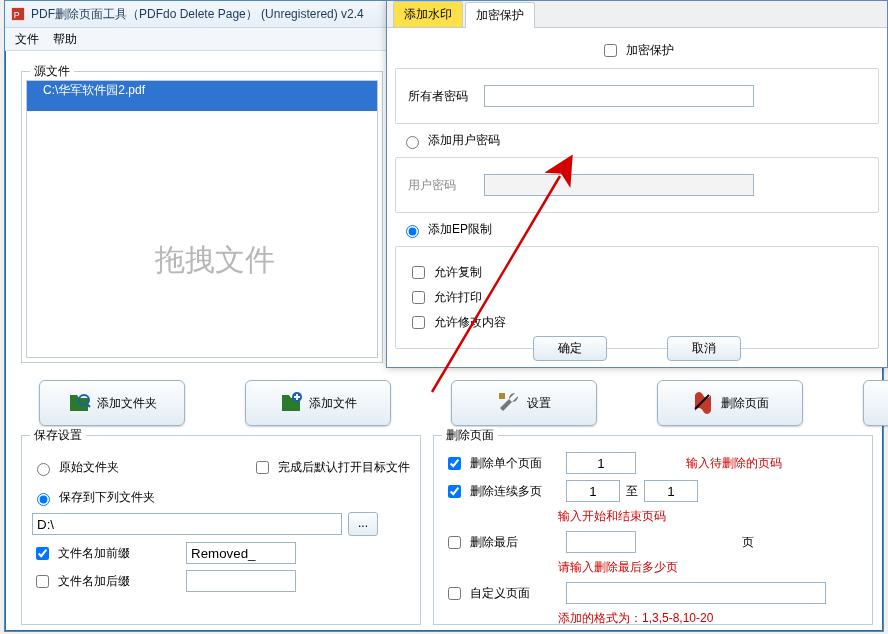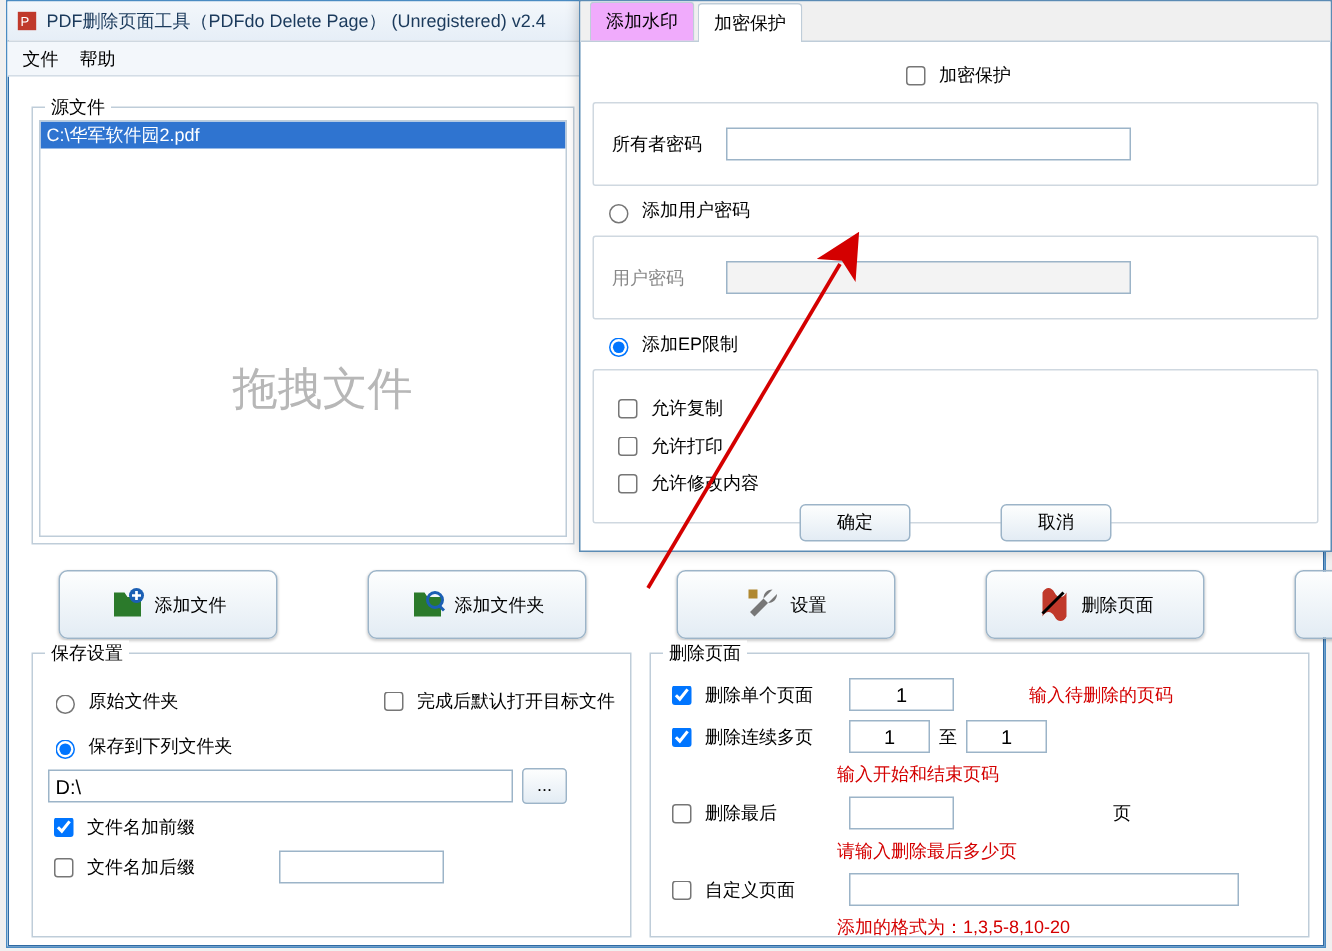--- a/index.html
+++ b/index.html
@@ -10,40 +10,40 @@
 .titlebar .logo{width:14px;height:14px;display:inline-block}
 .titlebar .title-text{color:#1b3a5c;font-size:12px}
 .menubar{height:22px;background:#f3f7fb;border-bottom:1px solid #d4dde6;display:flex;align-items:center;gap:14px;padding:0 10px}
 .menubar span{cursor:default}
 .content{position:absolute;left:10px;top:56px;right:10px;bottom:6px}
 
 .group{border:1px solid #bfcdd9;position:absolute}
 .group>.legend{position:absolute;top:-9px;left:8px;background:#fff;padding:0 4px;font-size:12px}
 #grp-src{left:6px;top:14px;width:360px;height:290px;background:#fff}
 .file-list{position:absolute;left:4px;top:8px;right:4px;bottom:4px;border:1px solid #bfcdd9;background:#fff;overflow:hidden}
-.file-item{height:18px;line-height:18px;padding:0 4px;white-space:nowrap}
+.file-item{height:30px;line-height:18px;padding:0 16px;white-space:nowrap}
 .file-item.selected{background:#2f74d0;color:#fff}
 .drop-hint{position:absolute;left:140px;top:180px;width:300px;color:#b7b7b7;font-size:30px;font-family:"SimHei","Microsoft YaHei";line-height:46px;text-align:left;pointer-events:none}
 
 .btnrow{position:absolute;left:12px;top:318px;right:12px;height:56px;display:flex;align-items:center;gap:60px;padding-left:12px}
 .tool-btn{height:44px;display:flex;align-items:center;gap:6px;border:1px solid #9cb4c8;background:linear-gradient(#fdfefe,#e3ecf4);border-radius:6px;box-shadow:0 1px 2px rgba(0,0,0,.2);padding:0 18px;cursor:default;min-width:108px;justify-content:center}
 .tool-btn .icon{width:24px;height:24px}
 
 #grp-save{left:6px;top:378px;width:398px;height:188px;background:#fff}
 #grp-del{left:418px;top:378px;width:438px;height:188px;background:#fff}
 .row{display:flex;align-items:center;gap:6px;margin:6px 0}
 .check,.radio{width:13px;height:13px}
 .txt-in{border:1px solid #9cb4c8;height:20px;padding:0 4px;background:#fff}
 .short{width:60px;text-align:center}
 .red{color:#d40000}
 .browse-btn{width:28px;height:22px;border:1px solid #9cb4c8;background:linear-gradient(#fdfefe,#e3ecf4);border-radius:3px;text-align:center;line-height:20px}
 
 .dialog{position:absolute;left:386px;top:0;width:500px;height:366px;border:1px solid #5b8bb4;background:#fff;box-shadow:0 0 8px rgba(0,0,0,.25)}
 .dlg-tabs{height:26px;display:flex;align-items:flex-end;border-bottom:1px solid #bfcdd9;padding-left:6px;background:#f0f0f0}
-.dlg-tab{border:1px solid #bfcdd9;border-bottom:none;padding:4px 10px;margin-right:2px;background:#f0abfc;border-radius:3px 3px 0 0}
+.dlg-tab{border:1px solid #bfcdd9;border-bottom:none;padding:4px 10px;margin-right:2px;background:#fde047;border-radius:3px 3px 0 0}
 .dlg-tab.active{background:#fff;font-weight:normal;position:relative;top:1px}
 .dlg-body{position:absolute;left:8px;top:34px;right:8px;bottom:40px}
 .dlg-foot{position:absolute;left:0;bottom:6px;right:0;display:flex;justify-content:center;gap:60px}
 .dlg-btn{border:1px solid #9cb4c8;background:linear-gradient(#fdfefe,#e3ecf4);border-radius:4px;padding:3px 24px;cursor:default}
 .dlg-group{border:1px solid #cfd8e0;border-radius:2px;padding:10px 12px;margin-top:8px}
 
 .arrow-svg{position:absolute;left:0;top:0;width:888px;height:634px;pointer-events:none}
 </style>
 </head>
 <body>
@@ -75,32 +75,32 @@
       </div>
 
       <div class="drop-hint">
         <div>拖拽文件</div>
       </div>
 
       <div class="btnrow">
         <div class="tool-btn">
           <span class="icon"><svg viewBox="0 0 24 24">
                 <path fill="#2b7a2b" d="M3 4h7l2 3h9v13H3z"></path>
+                <circle cx="17" cy="9" r="5" fill="none" stroke="#1b5fb4" stroke-width="2"></circle>
+                <path d="M20 13l3 3" stroke="#1b5fb4" stroke-width="2"></path>
+              </svg></span>
+          <span>添加文件夹</span>
+        </div>
+        <div class="tool-btn">
+          <span class="icon"><svg viewBox="0 0 24 24">
+                <path fill="#2b7a2b" d="M3 4h7l2 3h9v13H3z"></path>
                 <circle cx="18" cy="6" r="5" fill="#1b5fb4"></circle>
                 <path d="M18 3v6M15 6h6" stroke="#fff" stroke-width="1.8"></path>
               </svg></span>
           <span>添加文件</span>
-        </div>
-        <div class="tool-btn">
-          <span class="icon"><svg viewBox="0 0 24 24">
-                <path fill="#2b7a2b" d="M3 4h7l2 3h9v13H3z"></path>
-                <circle cx="17" cy="9" r="5" fill="none" stroke="#1b5fb4" stroke-width="2"></circle>
-                <path d="M20 13l3 3" stroke="#1b5fb4" stroke-width="2"></path>
-              </svg></span>
-          <span>添加文件夹</span>
         </div>
         <div class="tool-btn">
           <span class="icon"><svg viewBox="0 0 24 24">
                 <path fill="#777" d="M21 5l-6 6-3-3 6-6c-3 0-6 2-6 6l-9 9 3 3 9-9c4 0 6-3 6-6z"></path>
                 <rect x="2" y="2" width="6" height="6" fill="#b08830"></rect>
               </svg></span>
           <span>设置</span>
         </div>
         <div class="tool-btn">
           <span class="icon"><svg viewBox="0 0 24 24">
@@ -132,20 +132,21 @@
               <input type="radio" class="radio" name="sv" checked="" style="">
               <span>保存到下列文件夹</span>
             </div>
           <div class="row">
             <input class="txt-in" style="width: 300px;" value="D:\">
             <div class="browse-btn">...</div>
           </div>
           <div class="row">
             <input type="checkbox" class="check" checked="" style="">
               <span>文件名加前缀</span>
+            <input class="txt-in" style="width: 100px; margin-left: 50px;" value="Removed_">
           </div>
           <div class="row">
             <input type="checkbox" class="check" style="">
               <span>文件名加后缀</span>
             <input class="txt-in" style="width: 100px; margin-left: 50px;">
           </div>
         </div>
       </div>
 
       <div id="grp-del" class="group">

